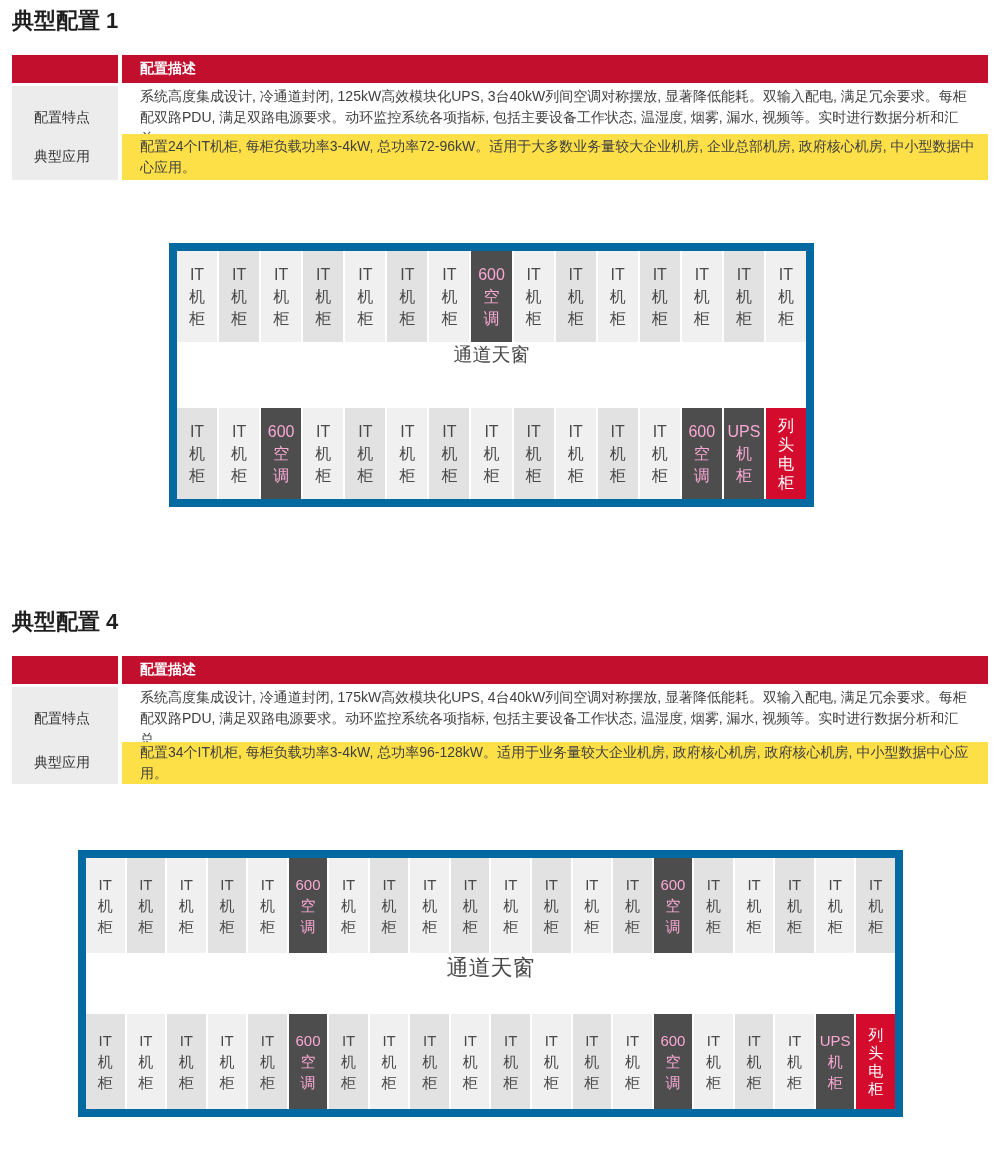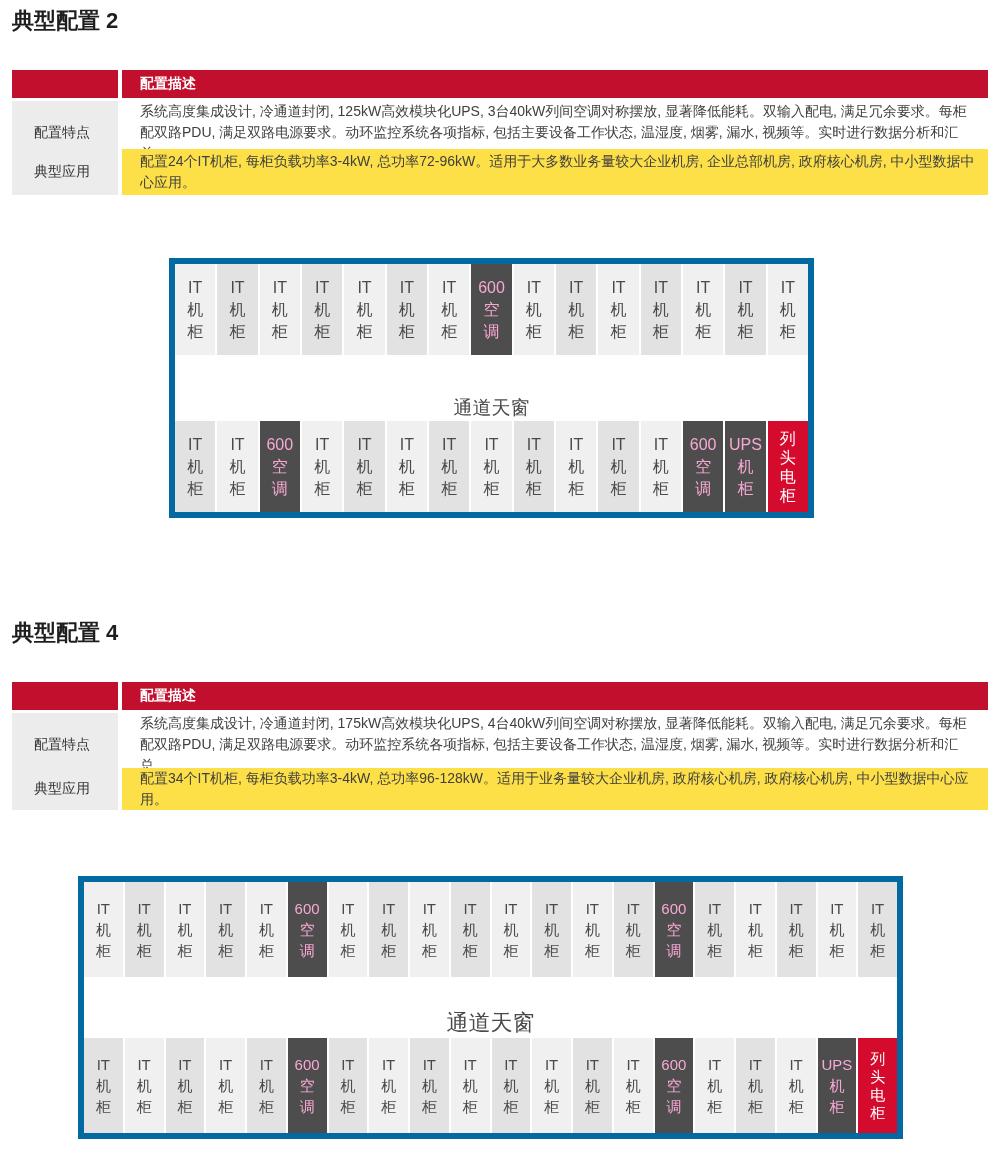--- a/index.html
+++ b/index.html
@@ -9,21 +9,21 @@
     -webkit-font-smoothing:antialiased;
   }
   .section{padding:0 12px;}
   .cfg-title{
     font-size:22px;font-weight:700;color:#1e1e1e;line-height:30px;
   }
   .title-1{padding-top:6px;}
   .title-2{margin-top:100px;}
 
   
-  .spec-table{margin-top:34px;width:976px;}
+  .spec-table{margin-top:19px;width:976px;}
   .spec-row{
     display:grid;grid-template-columns:106px 1fr;column-gap:4px;margin-bottom:3px;
   }
   .hdr-cell{background:var(--header-red,#c20f2e);height:28px;}
   .hdr-label{
     color:#fff;font-weight:700;font-size:14px;
     display:flex;align-items:center;padding-left:18px;
   }
   .lbl-cell{
     background:#ececec;color:#333;font-size:14px;
@@ -33,24 +33,24 @@
     font-size:14px;color:#404040;line-height:21px;
     display:flex;align-items:center;padding:0 12px 0 18px;background:#fde047;
   }
   .row-white .val-cell{background:#ffffff;}
   .t3 .row-feat{height:45px;}
   .t3 .row-app{height:46px;}
   .t4 .row-feat{height:52px;}
   .t4 .row-app{height:42px;}
 
   
-  .rack-diagram{border:6px solid #0369a1;background:#ffffff;box-sizing:border-box;}
+  .rack-diagram{border:8px solid #0369a1;background:#ffffff;box-sizing:border-box;}
   .rack-row{display:grid;column-gap:2px;}
   .aisle{
-    display:flex;align-items:flex-end;justify-content:center;
+    display:flex;align-items:flex-start;justify-content:center;
     color:#4a4a4a;background:#ffffff;
   }
   .d3{width:645px;margin-left:157px;margin-top:63px;}
   .d3 .rack-row{height:91px;grid-template-columns:repeat(15,1fr);}
   .d3 .aisle{height:66px;font-size:19px;}
   .d4{width:825px;margin-left:66px;margin-top:66px;}
   .d4 .rack-row{height:95px;grid-template-columns:repeat(20,1fr);}
   .d4 .aisle{height:61px;font-size:22px;}
 
   .cell{
@@ -61,21 +61,21 @@
   .cell-light{background:#f0f0f0;}
   .cell-shaded{background:#e2e2e2;}
   .cell-dark{background:var(--dark-cell,#4d4d4d);color:#f9a8d4;}
   .cell-red{background:var(--cell-red,#d50b2d);color:#ffffff;line-height:19px;}
   .d4 .cell-red{line-height:18px;}
 </style>
 </head>
 <body>
 
 <div class="section">
-  <div class="cfg-title title-1">典型配置 2</div>
+  <div class="cfg-title title-1">典型配置 1</div>
 
   <div class="spec-table t3">
     <div class="spec-row">
       <div class="hdr-cell"></div>
       <div class="hdr-cell hdr-label">配置描述</div>
     </div>
     <div class="spec-row row-feat row-white">
       <div class="lbl-cell">配置特点</div>
       <div class="val-cell">系统高度集成设计, 冷通道封闭, 125kW高效模块化UPS, 3台40kW列间空调对称摆放, 显著降低能耗。双输入配电, 满足冗余要求。每柜配双路PDU, 满足双路电源要求。动环监控系统各项指标, 包括主要设备工作状态, 温湿度, 烟雾, 漏水, 视频等。实时进行数据分析和汇总。</div>
     </div>

